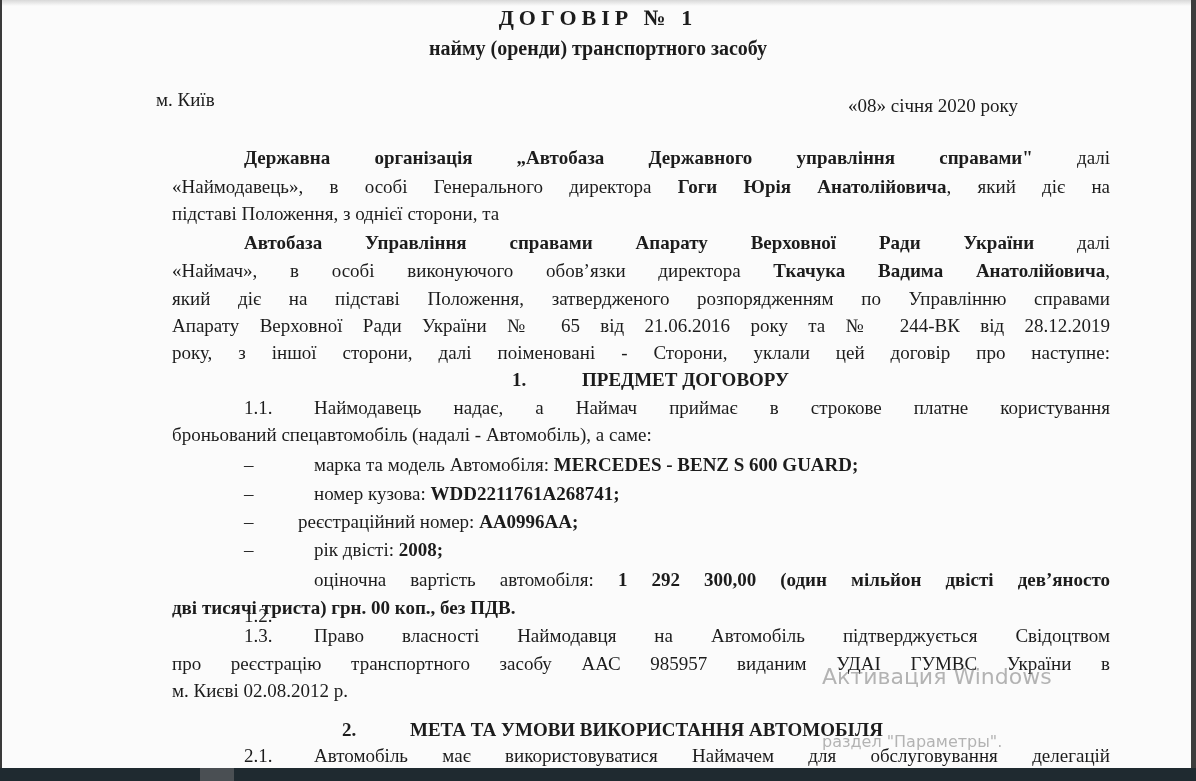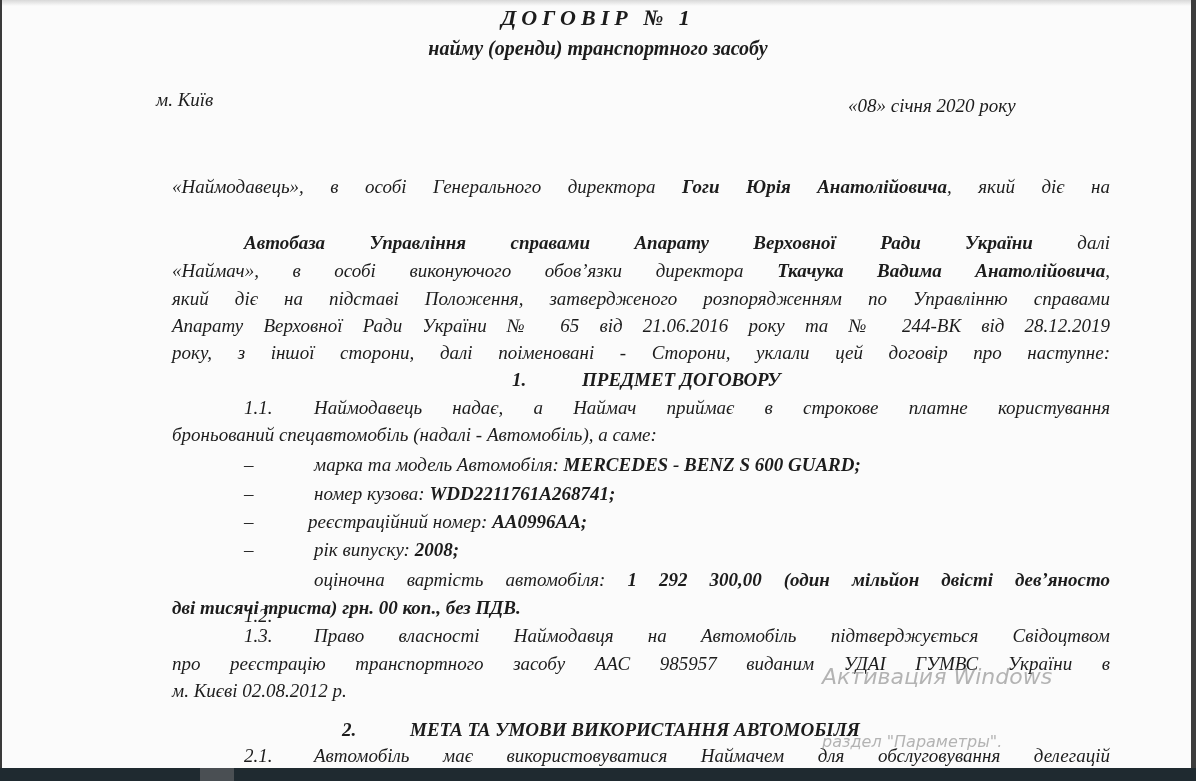--- a/index.html
+++ b/index.html
@@ -9,21 +9,21 @@
     font-family:"Liberation Serif", "DejaVu Serif", serif;
     color:#1c1c1c;
   }
   .frame-left { position:absolute; left:0; top:0; width:2px; height:768px; background:#3a3a3a; }
   .frame-right { position:absolute; right:0; top:0; width:5px; height:768px; background:#3d3d3d; }
   .top-shade { position:absolute; left:2px; right:5px; top:0; height:6px;
     background:linear-gradient(#d8d8d8,#fbfbfb); }
   .bottom-bar { position:absolute; left:0; right:0; bottom:0; height:13px; background:#1f2a30; }
   .bottom-bar .seg { position:absolute; left:200px; top:0; width:34px; height:13px; background:#4a4f53; }
 
-  .page { position:absolute; left:0; top:0; width:1008px; height:768px;font-style:italic; }
+  .page { position:absolute; left:0; top:0; width:1008px; height:768px; }
   .t { position:absolute; white-space:nowrap; font-size:19px; line-height:22px; }
   .b { font-weight:bold; }
   .center { left:0; width:1196px; text-align:center; }
 
   .title { top:7px; font-size:22px; letter-spacing:5px; font-weight:bold; }
   .subtitle { top:37px; font-size:20px; font-weight:bold; }
 
   .justify { position:absolute; text-align:justify; text-align-last:justify; font-size:19px; line-height:22px; }
   .item-num { position:absolute; font-size:19px; line-height:22px; }
 
@@ -36,24 +36,29 @@
 <body>
 
 <div class="page">
 
   <div class="t center title">ДОГОВІР № 1</div>
   <div class="t center subtitle">найму (оренди) транспортного засобу</div>
 
   <div class="t" style="left:156px;top:89px;">м. Київ</div>
   <div class="t" style="left:848px;top:95px;">«08» січня 2020 року</div>
 
+  <div class="justify" style="left:244px;top:147px;width:866px;">
+    <span class="b">Державна організація „Автобаза Державного управління справами"</span>
+    <span>далі</span>
+  </div>
   <div class="justify" style="left:172px;top:176px;width:938px;">
     <span>«Наймодавець», в особі Генерального директора</span>
     <span class="b">Гоги Юрія Анатолійовича</span><span>, який діє на</span>
   </div>
+  <div class="t" style="left:172px;top:203px;">підставі Положення, з однієї сторони, та</div>
 
   <div class="justify" style="left:244px;top:232px;width:866px;">
     <span class="b">Автобаза Управління справами Апарату Верховної Ради України</span>
     <span>далі</span>
   </div>
   <div class="justify" style="left:172px;top:288px;width:938px;">який діє на підставі Положення, затвердженого розпорядженням по Управлінню справами</div>
   <div class="justify" style="left:172px;top:260px;width:938px;">
     <span>«Наймач», в особі виконуючого обов’язки директора</span>
     <span class="b">Ткачука Вадима Анатолійовича</span><span>,</span>
   </div>
@@ -73,28 +78,28 @@
     <span class="b">MERCEDES - BENZ S 600 GUARD;</span>
   </div>
 
   <div class="item-num" style="left:244px;top:483px;">–</div>
   <div class="t" style="left:314px;top:483px;">
     <span>номер кузова:</span>
     <span class="b">WDD2211761A268741;</span>
   </div>
 
   <div class="item-num" style="left:244px;top:511px;">–</div>
-  <div class="t" style="left:308px;top:511px;">
+  <div class="t" style="left:298px;top:511px;">
     <span>реєстраційний номер:</span>
     <span class="b">АА0996АА;</span>
   </div>
 
   <div class="item-num" style="left:244px;top:539px;">–</div>
   <div class="t" style="left:314px;top:539px;">
-    <span>рік випуску:</span>
+    <span>рік двісті:</span>
     <span class="b">2008;</span>
   </div>
 
   <div class="item-num" style="left:244px;top:569px;margin-top:36px;">1.2.</div>
   <div class="justify" style="left:314px;top:569px;width:796px;">
     <span>оціночна вартість автомобіля:</span>
     <span class="b">1 292 300,00 (один мільйон двісті дев’яносто</span>
   </div>
   <div class="t b" style="left:172px;top:597px;">дві тисячі триста) грн. 00 коп., без ПДВ.</div>
 

